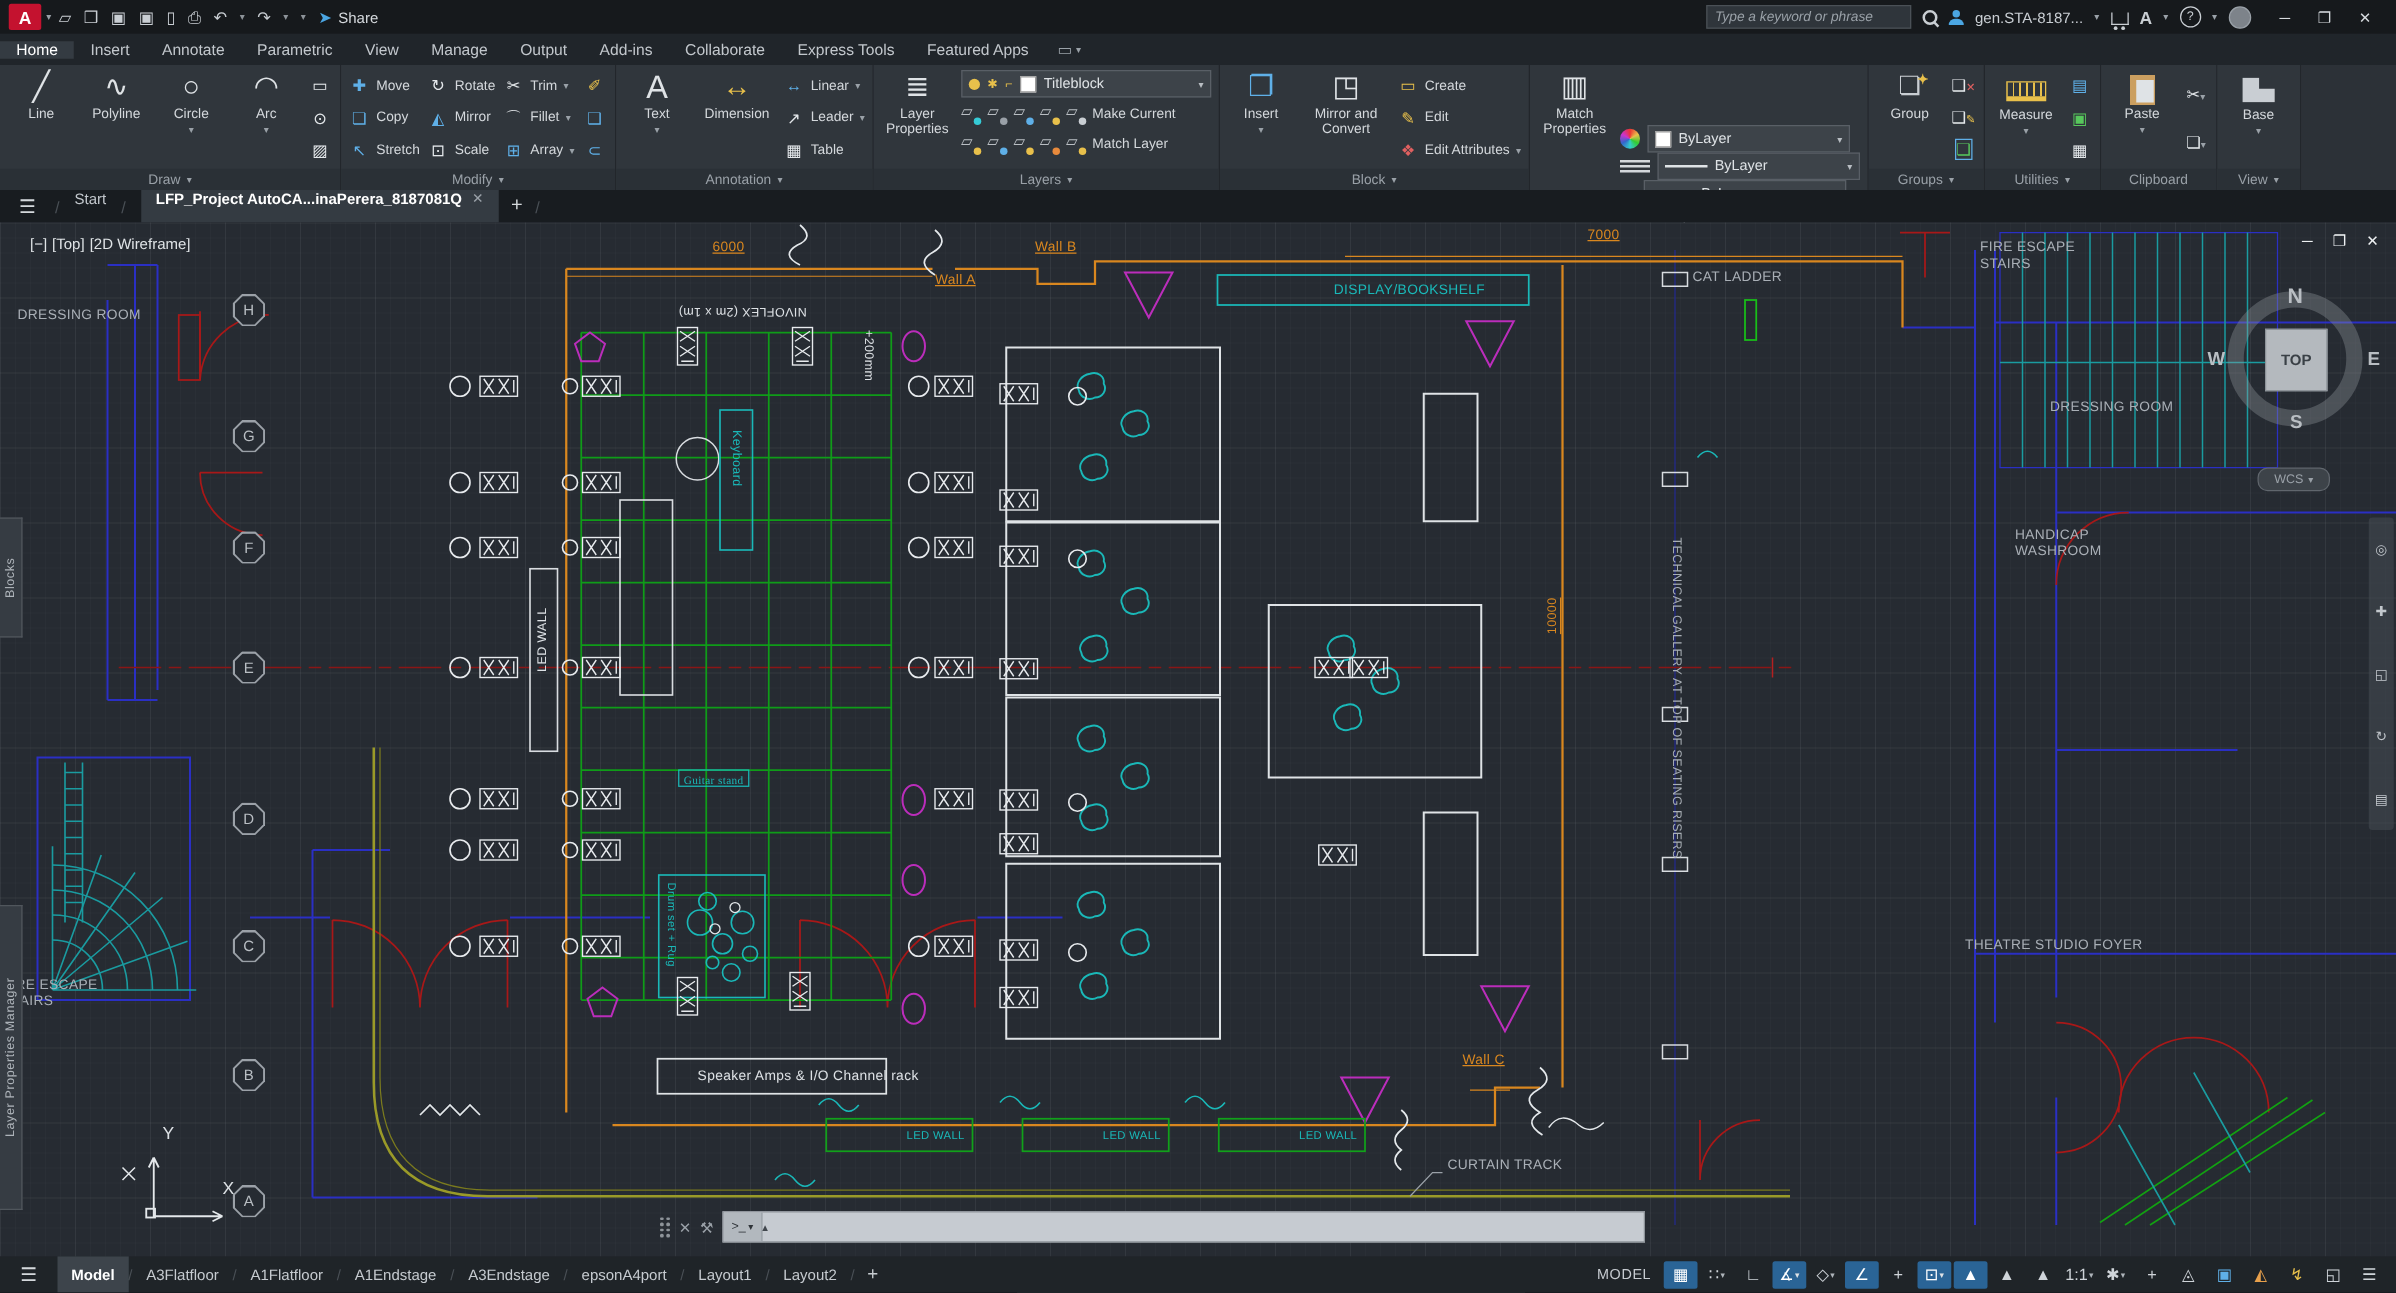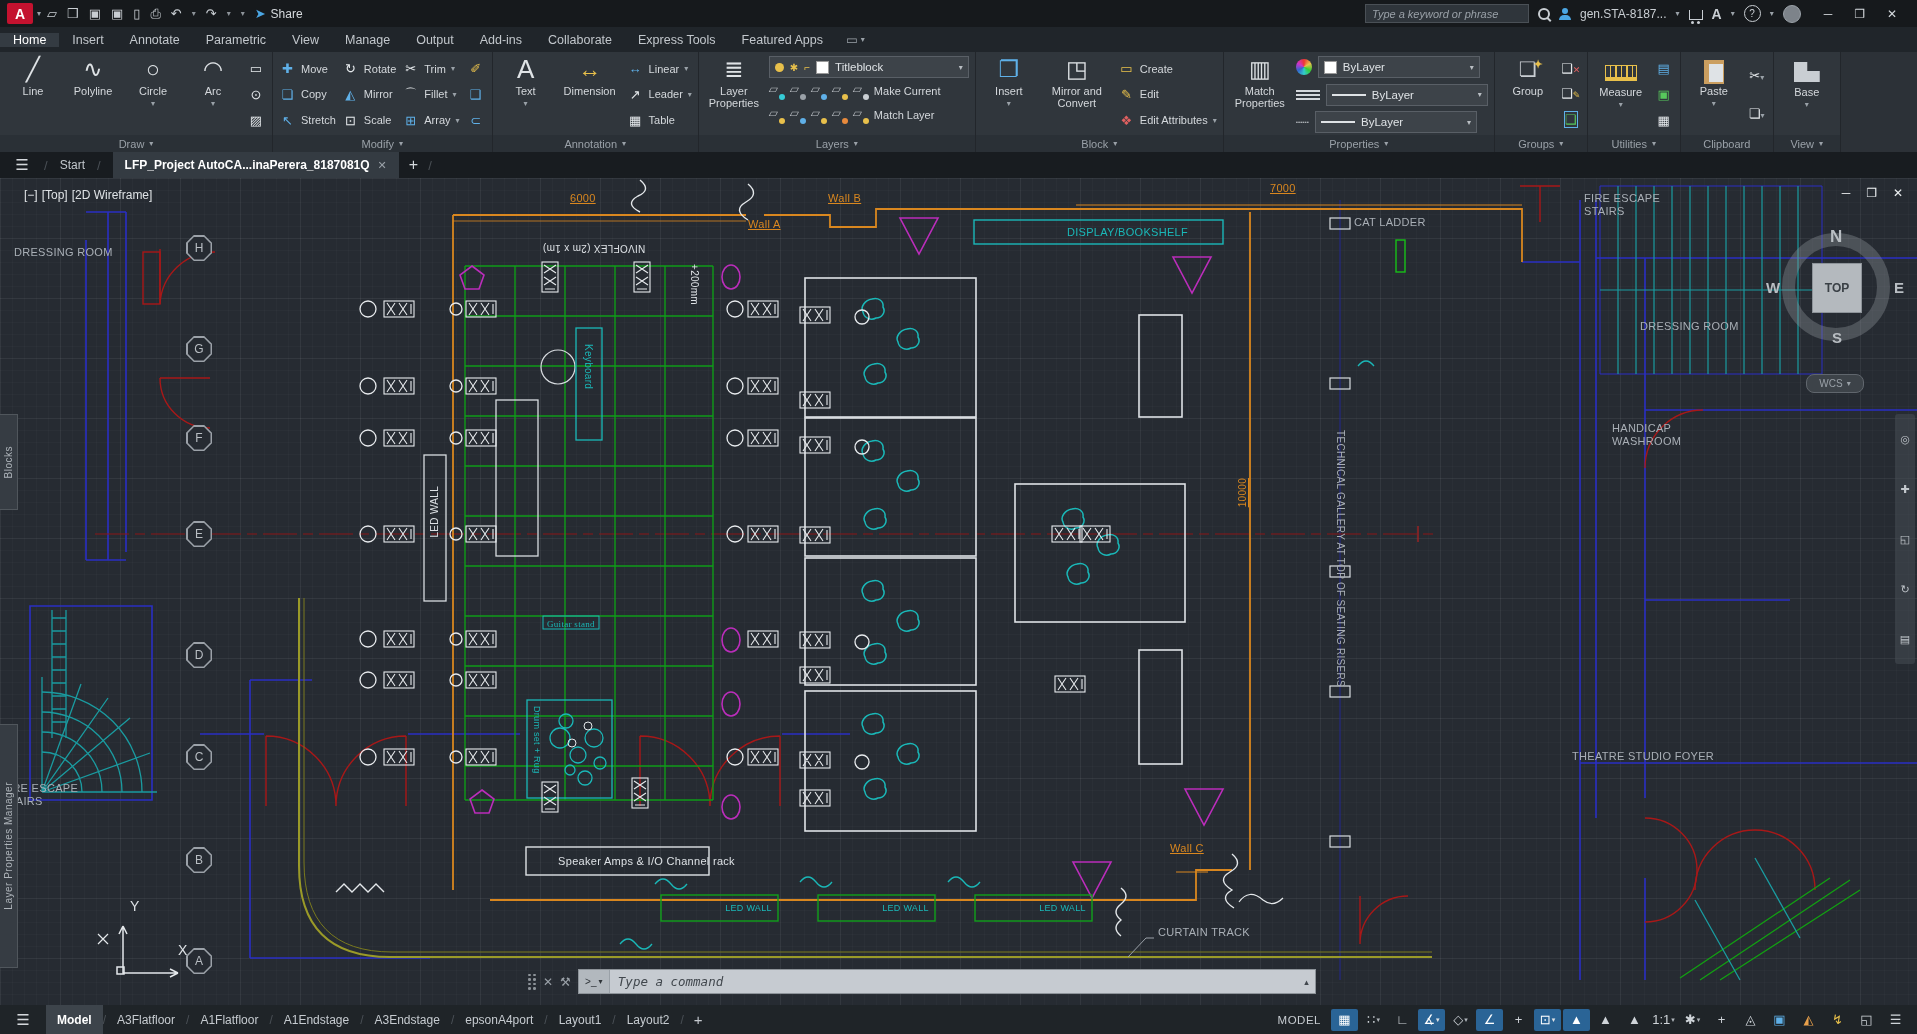--- a/index.html
+++ b/index.html
@@ -61,21 +61,21 @@
   .ruler{width:30px;height:11px;border:1.5px solid #e8c04b;border-bottom-width:4px;position:relative;margin-top:8px;background:repeating-linear-gradient(90deg,transparent 0 4px,#e8c04b 4px 5.5px);}
   .baseic{width:26px;height:20px;background:#c9ced3;clip-path:polygon(0 0,52% 0,52% 45%,100% 45%,100% 100%,0 100%);margin-top:5px;}
   .pasteic{width:20px;height:24px;background:#cb9f60;position:relative;margin-top:3px;}
   .pasteic::after{content:"";position:absolute;left:5px;top:4px;width:14px;height:18px;background:#dfe3e6;}
   .g2{position:relative;font-size:20px;color:#c9ced3;}
   .g2 b{position:absolute;font-size:11px;right:-6px;top:-5px;color:#e8c04b;}
 
   
   .ftabs{height:26px;background:#181c20;display:flex;align-items:stretch;color:#c2c7cc;font-size:12px;flex:0 0 26px;}
   .fham{width:44px;display:grid;place-items:center;color:#d4d8dc;font-size:15px;}
-  .ftab{display:flex;align-items:center;padding:0 12px;gap:8px;}
+  .ftab{display:flex;align-items:flex-start;padding:0 12px;gap:8px;}
   .ftab.active{background:#343b42;color:#fff;font-weight:bold;margin-left:12px;}
   .ftab .x{color:#9aa1a8;font-weight:normal;font-size:11px;}
   .fsep{color:#4a5056;display:flex;align-items:center;font-size:13px;}
   .fplus{display:flex;align-items:center;padding:0 10px;color:#d4d8dc;font-size:16px;}
 
   
   .canvas{position:relative;flex:1;background:#262b32;overflow:hidden;
     background-image:
       linear-gradient(rgba(255,255,255,0.045) 1px,transparent 1px),
       linear-gradient(90deg,rgba(255,255,255,0.045) 1px,transparent 1px),
@@ -405,21 +405,21 @@
           <span class="caret">▾</span>
         </div>
     </div>
 
     <div class="panel">
       <div class="pbody">
         <div class="big" style="width:60px;">
             <span class="bigic">▥</span>
             <span>Match Properties</span>
           </div>
-        <div class="smcol" style="justify-content:space-between;">
+        <div class="smcol" style="justify-content:space-between;margin-top:44px;">
           <div class="lrow">
               <span class="wheel"></span>
             <div class="dd" style="width:150px;">
                 <span class="swatch"></span>
                 <span>ByLayer</span>
                 <span class="ca">▾</span>
               </div>
           </div>
           <div class="lrow">
               <span class="lwline">
@@ -896,21 +896,20 @@
           <i></i>
           <i></i>
         </span>
       <span style="color:#9aa1a8;font-size:12px;">✕</span>
       <span style="color:#9aa1a8;font-size:12px;">⚒</span>
       <div class="cmdbar">
         <span class="cmdpr">
             <span>&gt;_</span>
             <span class="caret" style="color:#2e3338;">▾</span>
           </span>
-        <span class="cmdtxt">Type a command</span>
         <span class="cmdup">▴</span>
       </div>
     </div>
   </div>
 
   <div class="status">
     <div class="sham">☰</div>
     <div class="ltab active">Model</div>
     <span class="lsep">/</span>
     <div class="ltab">A3Flatfloor</div>

